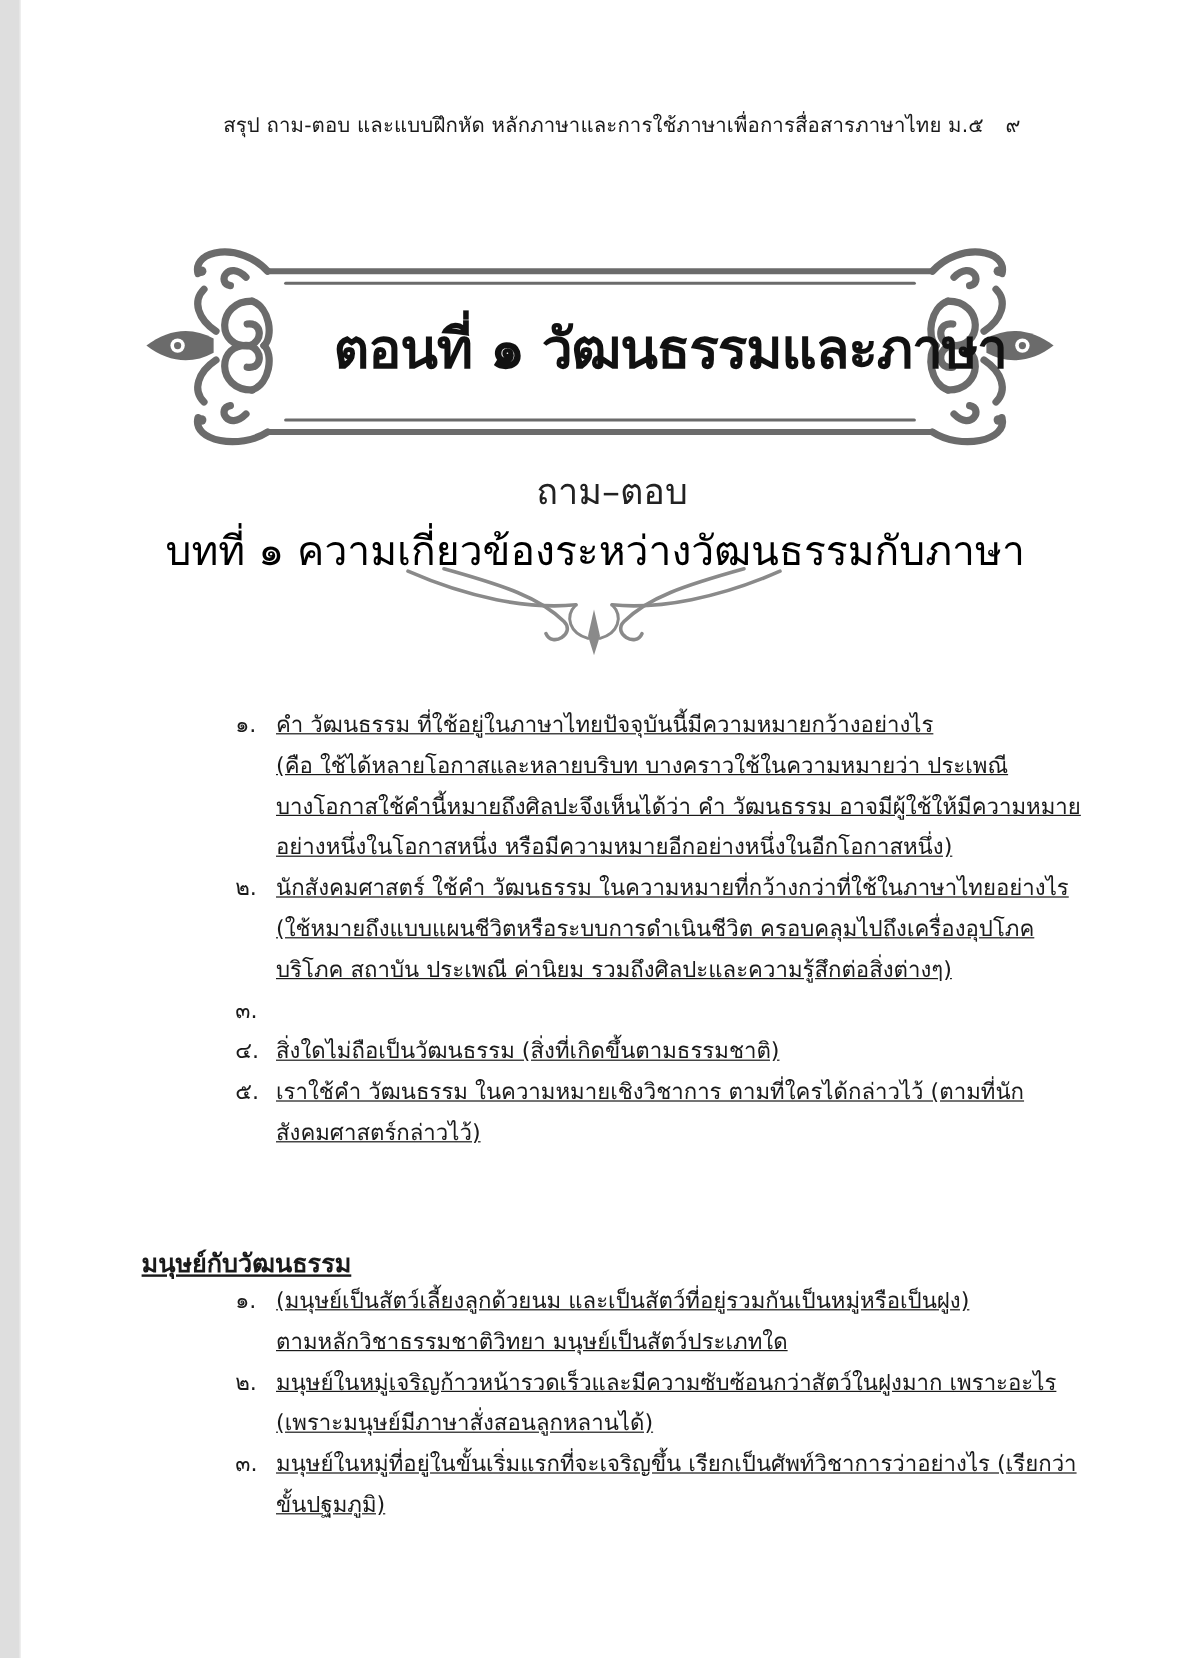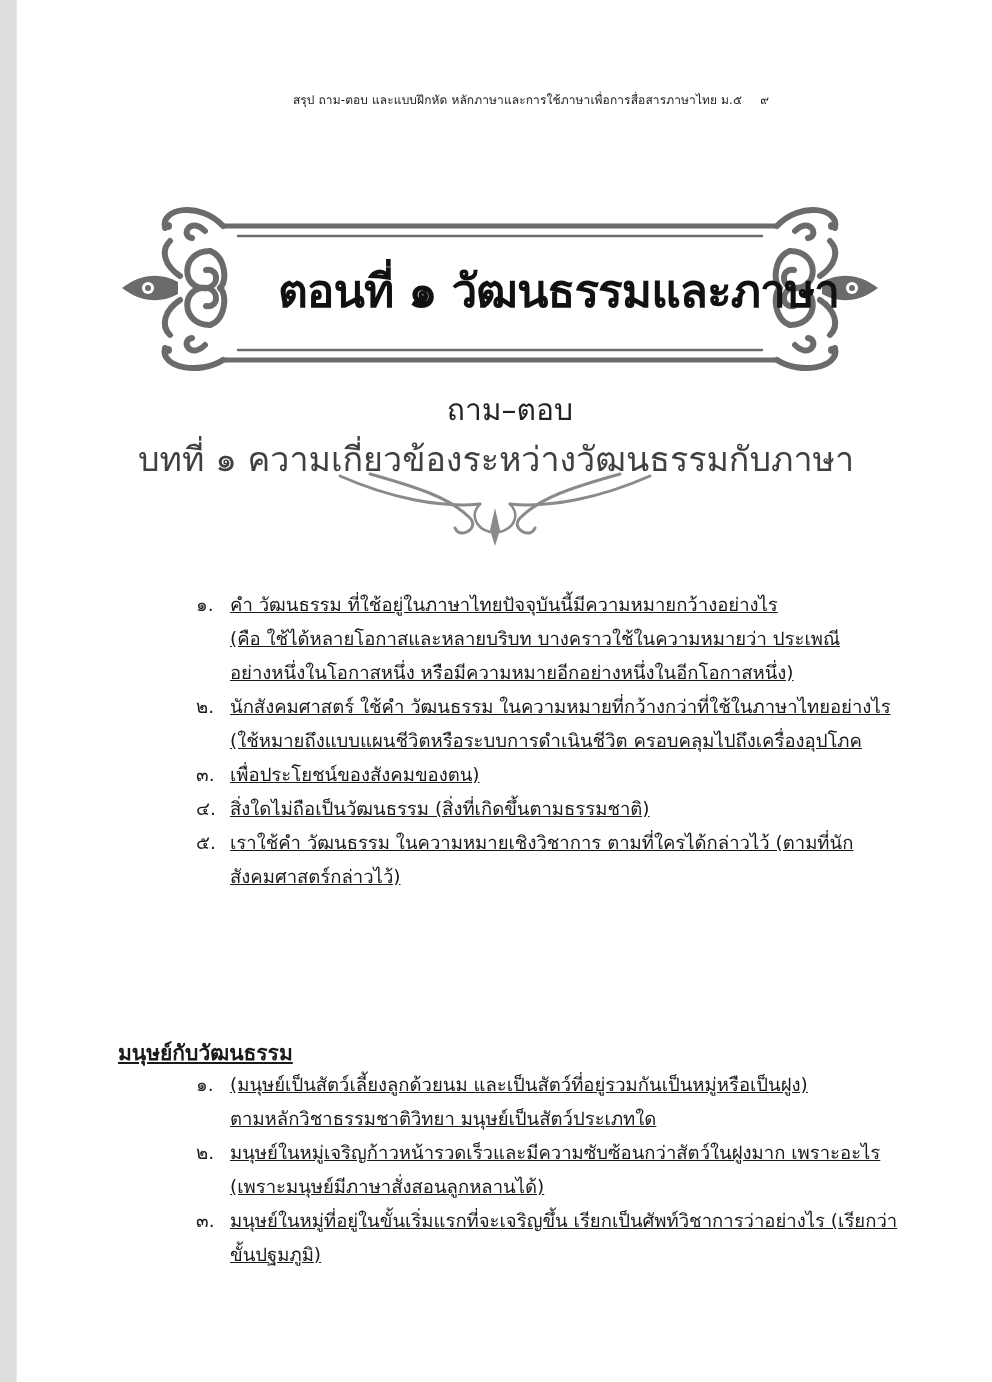--- a/index.html
+++ b/index.html
@@ -8,41 +8,41 @@
     background:#ffffff;
     font-family: "DejaVu Sans", "Liberation Sans", sans-serif;
     color:#1a1a1a;
   }
   .left-strip {
     position:absolute; left:0; top:0; width:16px; height:1382px;
     background:#dedede; border-right:1px solid #e8e8e8;
   }
   .running-header {
     position:absolute; left:186px; top:90px; width:690px;
-    font-size:12px; letter-spacing:0.1px; white-space:nowrap;
-    display:flex; justify-content:center;
+    font-size:17px; letter-spacing:0.1px; white-space:nowrap;
+    display:flex; justify-content:flex-start;
   }
   .running-header .page-num { margin-left:18px; }
 
   .banner { position:absolute; left:120px; top:196px; width:760px; height:184px; }
   .banner svg { position:absolute; left:0; top:0; }
   .banner-title {
     position:absolute; left:118px; top:58px; width:530px; text-align:center;
     font-size:46px; font-weight:bold; color:#111; letter-spacing:-1px;
     white-space:nowrap;
     margin-left:40px;
   }
 
   .section-label {
     position:absolute; left:0; width:992px; text-align:center;
     font-size:30px; color:#222; white-space:nowrap;
   }
   .lesson-title {
     position:absolute; left:0; width:992px; text-align:center;
-    font-size:34px; color:#404040; white-space:nowrap;
+    font-size:34px; color:#000000; white-space:nowrap;
   }
   .flourish { position:absolute; left:330px; top:468px; }
 
   .qa-list { position:absolute; left:196px; width:690px; font-size:18.5px; line-height:34px; }
   .qa-item { display:flex; }
   .qa-num { width:34px; flex:none; }
   .qa-body { flex:1;text-decoration:underline; }
   .qa-line { white-space:nowrap; display:block; }
 
   .subheading {
@@ -130,34 +130,35 @@
   </g>
   <path d="M165 40 L160 62 L165 78 L170 62 Z" fill="#8a8a8a"></path>
 </svg>
 
 <div class="qa-list" style="top:588px;">
   <div class="qa-item">
     <span class="qa-num">๑.</span>
     <div class="qa-body">
       <span class="qa-line">คำ วัฒนธรรม ที่ใช้อยู่ในภาษาไทยปัจจุบันนี้มีความหมายกว้างอย่างไร</span>
       <span class="qa-line">(คือ ใช้ได้หลายโอกาสและหลายบริบท บางคราวใช้ในความหมายว่า ประเพณี</span>
+      <span class="qa-line">บางโอกาสใช้คำนี้หมายถึงศิลปะจึงเห็นได้ว่า คำ วัฒนธรรม อาจมีผู้ใช้ให้มีความหมาย</span>
       <span class="qa-line">อย่างหนึ่งในโอกาสหนึ่ง หรือมีความหมายอีกอย่างหนึ่งในอีกโอกาสหนึ่ง)</span>
     </div>
   </div>
   <div class="qa-item">
     <span class="qa-num">๒.</span>
     <div class="qa-body">
       <span class="qa-line">นักสังคมศาสตร์ ใช้คำ วัฒนธรรม ในความหมายที่กว้างกว่าที่ใช้ในภาษาไทยอย่างไร</span>
       <span class="qa-line">(ใช้หมายถึงแบบแผนชีวิตหรือระบบการดำเนินชีวิต ครอบคลุมไปถึงเครื่องอุปโภค</span>
+      <span class="qa-line">บริโภค  สถาบัน  ประเพณี  ค่านิยม รวมถึงศิลปะและความรู้สึกต่อสิ่งต่างๆ)</span>
     </div>
   </div>
   <div class="qa-item">
     <span class="qa-num">๓.</span>
     <div class="qa-body">
-      <span class="qa-line">เพื่อประโยชน์ของสังคมของตน)</span>
     </div>
   </div>
   <div class="qa-item">
     <span class="qa-num">๔.</span>
     <div class="qa-body">
       <span class="qa-line">สิ่งใดไม่ถือเป็นวัฒนธรรม (สิ่งที่เกิดขึ้นตามธรรมชาติ)</span>
     </div>
   </div>
   <div class="qa-item">
     <span class="qa-num">๕.</span>

